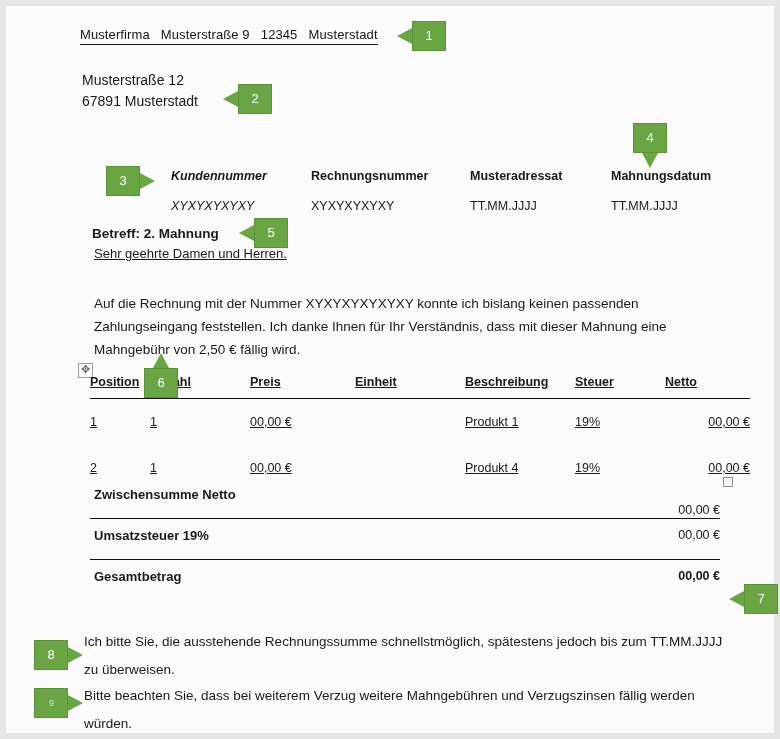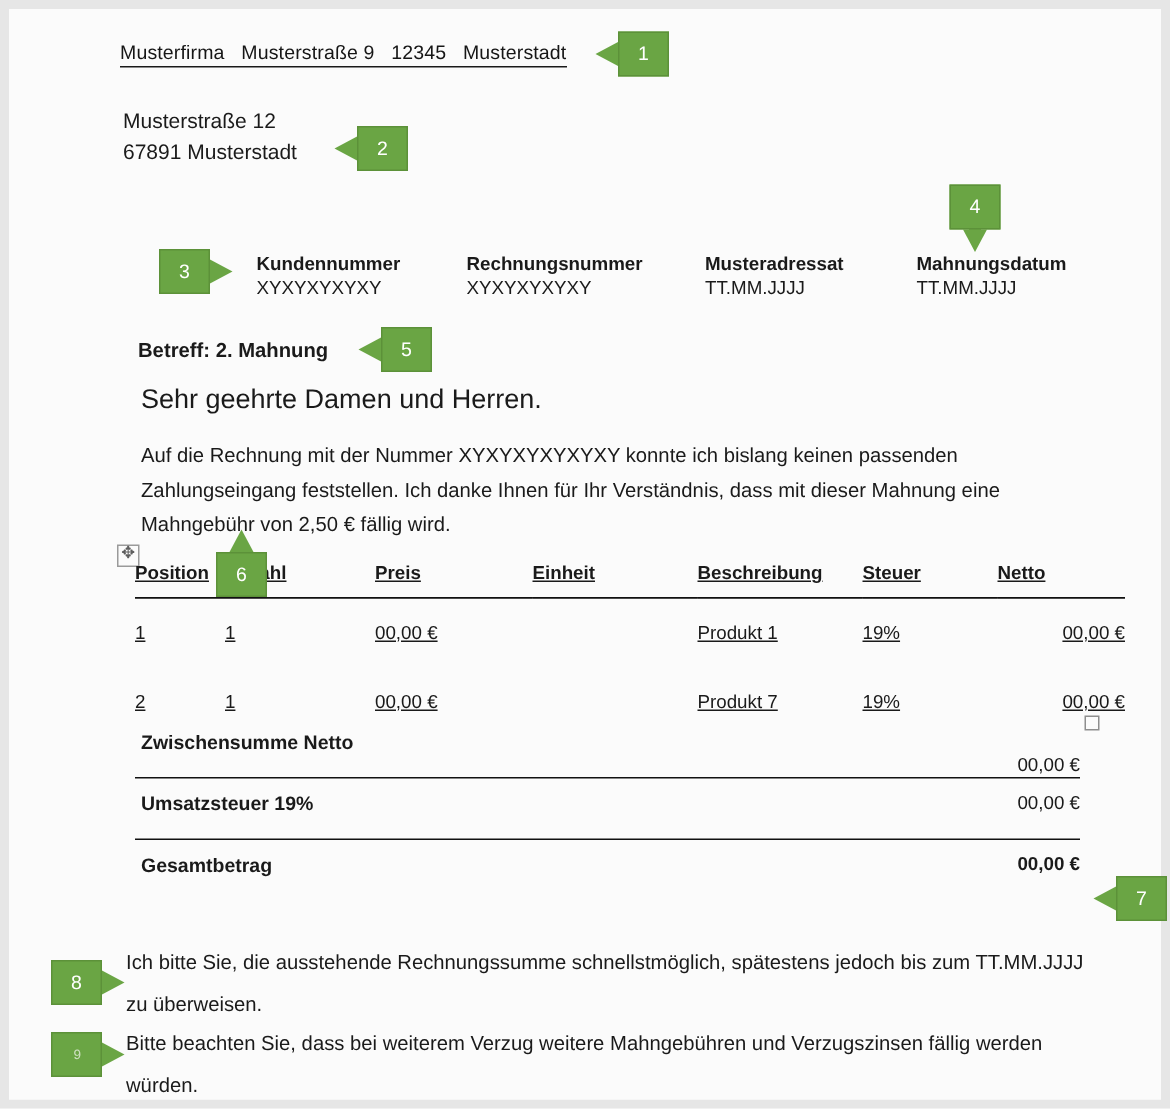--- a/index.html
+++ b/index.html
@@ -68,42 +68,43 @@
   .meta-label {
     font-size: 12.5px;
     font-weight: bold;
     white-space: nowrap;
     line-height: 16px;
   }
   .meta-value {
     font-size: 12.5px;
     white-space: nowrap;
     line-height: 16px;
-    margin-top: 0;
-  }
-  #meta-col-0 { left: 165px; }
+    margin-top: 14px;
+  }
+  #meta-col-0 { left: 165px; font-style: italic; }
   #meta-col-1 { left: 305px; }
   #meta-col-2 { left: 464px; }
   #meta-col-3 { left: 605px; }
 
   
   #subject {
     position: absolute;
     left: 86px;
     top: 220px;
     font-size: 13.5px;
     font-weight: bold;
     white-space: nowrap;
   }
   #salutation {
     position: absolute;
     left: 88px;
-    top: 250px;
-    font-size: 18px;
-    white-space: nowrap;
+    top: 240px;
+    font-size: 13px;
+    white-space: nowrap;
+    text-decoration: underline;
   }
   #body-para {
     position: absolute;
     left: 88px;
     top: 286px;
     width: 600px;
     font-size: 13.5px;
     line-height: 23px;
   }
 
@@ -376,21 +377,21 @@
             <td class="col-unit"></td>
             <td class="col-desc">Produkt 1</td>
             <td class="col-tax">19%</td>
             <td class="col-net">00,00 €</td>
           </tr>
           <tr>
             <td class="col-pos">2</td>
             <td class="col-qty">1</td>
             <td class="col-price">00,00 €</td>
             <td class="col-unit"></td>
-            <td class="col-desc">Produkt 7</td>
+            <td class="col-desc">Produkt 4</td>
             <td class="col-tax">19%</td>
             <td class="col-net">00,00 €</td>
           </tr>
         </tbody>
       </table>
     </div>
 
     <div id="table-resize-handle"></div>
 
     <div id="totals">

